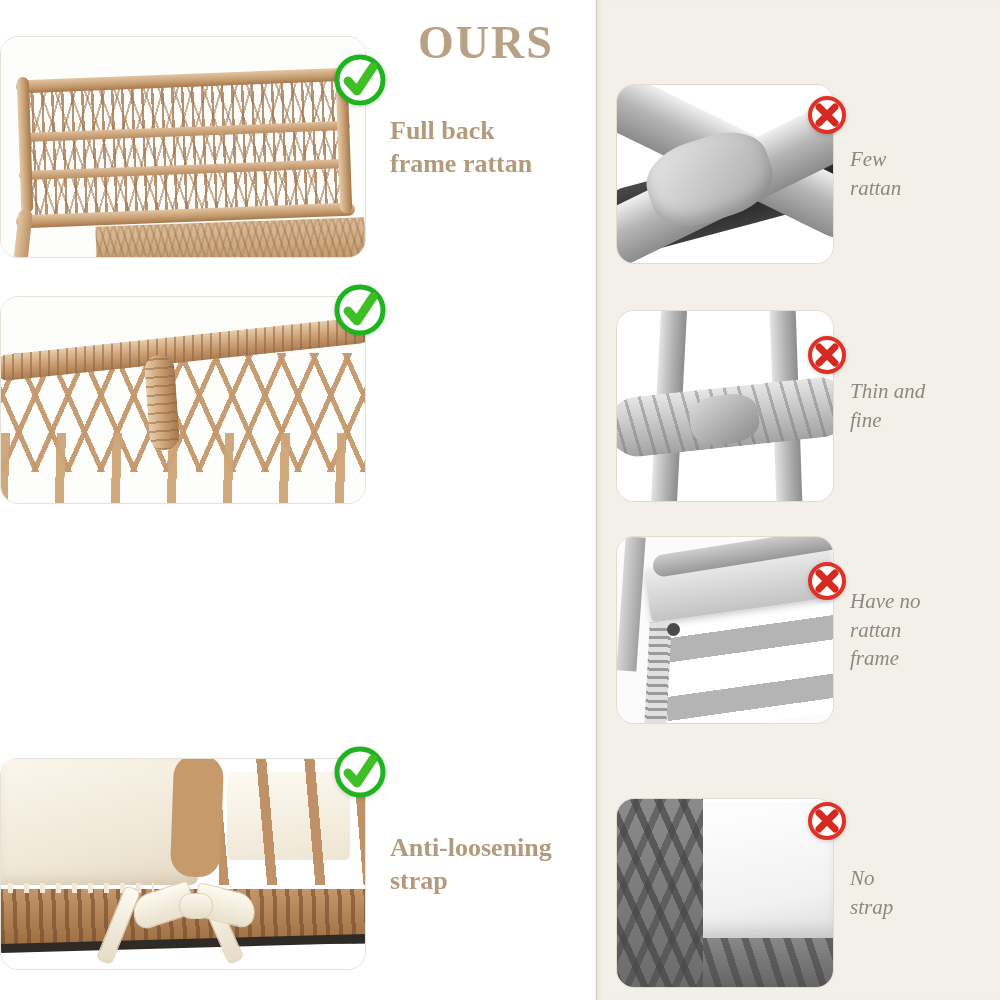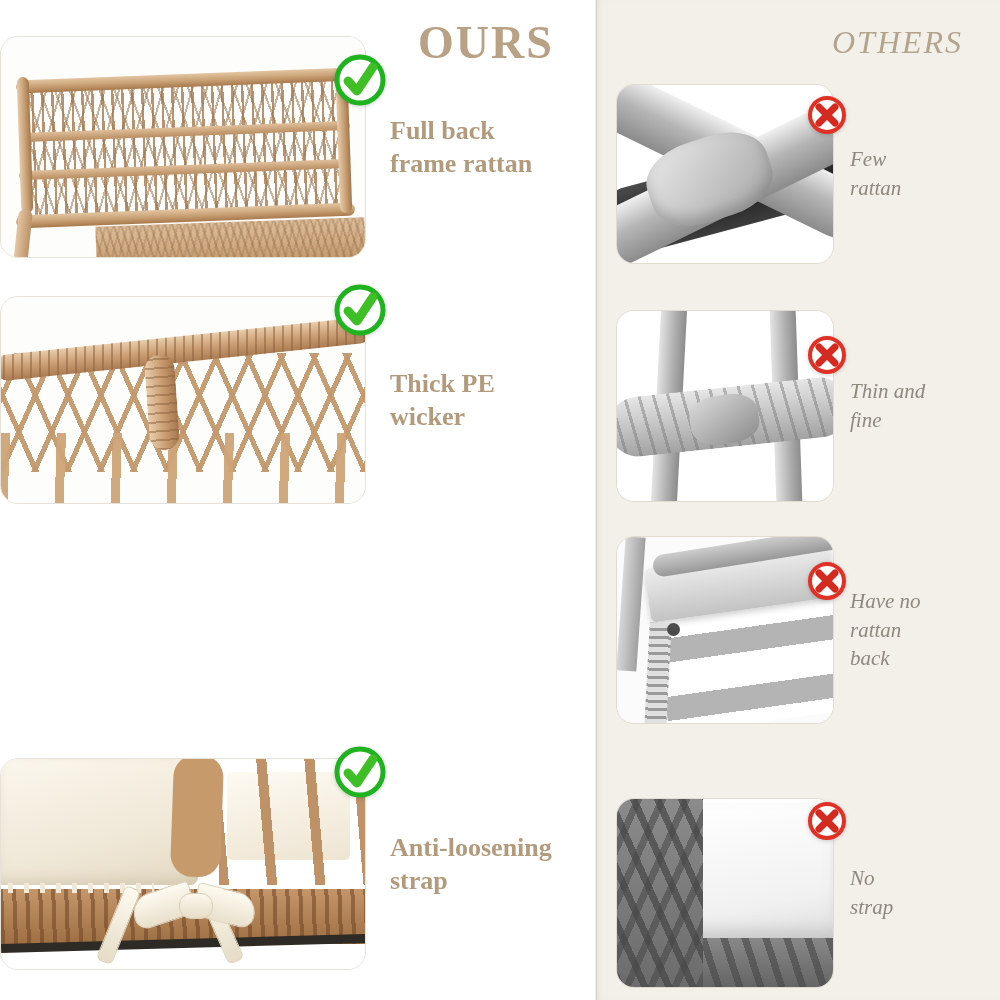--- a/index.html
+++ b/index.html
@@ -467,22 +467,20 @@
           <div class="coil"></div>
           <div class="post"></div>
         </div>
       </div>
       <div class="badge badge-check" style="left:332px; top:-14px;">
         <svg viewBox="0 0 56 56">
           <circle cx="28" cy="28" r="23" fill="#ffffff" stroke="#1fb41f" stroke-width="5"></circle>
           <path d="M16 29 L25 39 L41 15" fill="none" stroke="#3fbf26" stroke-width="9" stroke-linecap="round" stroke-linejoin="round"></path>
         </svg>
       </div>
-      <div class="label-left" style="margin-left:24px;">Thick PE
-wicker</div>
     </div>
 
 
     <div class="row-left" style="top:758px; height:212px;">
       <div class="panel-left" style="height:212px;">
         <div class="photo ph-strap">
           <div class="cushion"></div>
           <div class="cushion2"></div>
           <div class="arcs"></div>
           <div class="base"></div>
@@ -503,21 +501,20 @@
         </svg>
       </div>
       <div class="label-left" style="margin-left:24px;">Anti-loosening
 strap</div>
     </div>
 
   </div>
 
   <div class="col-right">
 
-    <div class="heading-others">OTHERS</div>
 
     <div class="row-right" style="left:20px; top:84px; height:180px;">
       <div class="panel-right" style="height:180px;">
         <div class="photo ph-gray ph-few">
           <div class="dark-tube"></div>
           <div class="band-a"></div>
           <div class="band-b"></div>
           <div class="wrap"></div>
         </div>
       </div>
@@ -563,21 +560,21 @@
         </div>
       </div>
       <div class="badge badge-cross" style="left:190px; top:24px;">
         <svg viewBox="0 0 42 42">
           <circle cx="21" cy="21" r="17" fill="#ffffff" stroke="#e03127" stroke-width="4"></circle>
           <path d="M13 13 L29 29 M29 13 L13 29" stroke="#d42a20" stroke-width="7" stroke-linecap="round"></path>
         </svg>
       </div>
       <div class="label-right">Have no
 rattan
-back</div>
+frame</div>
     </div>
 
     <div class="row-right" style="left:20px; top:774px; height:238px;">
       <div class="panel-right" style="height:190px;">
         <div class="photo ph-gray ph-nostrap">
           <div class="cushion"></div>
           <div class="floor"></div>
           <div class="weave"></div>
         </div>
       </div>

